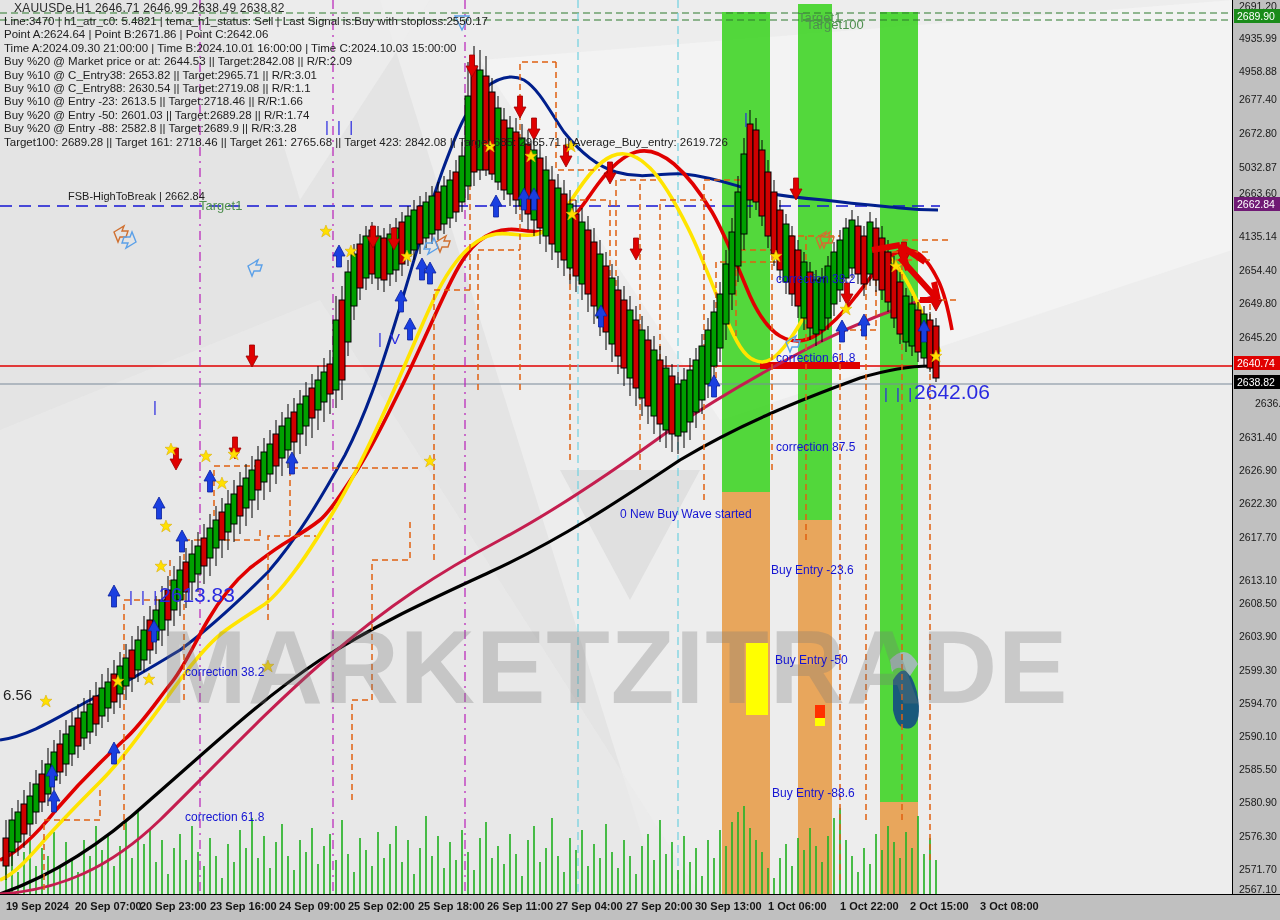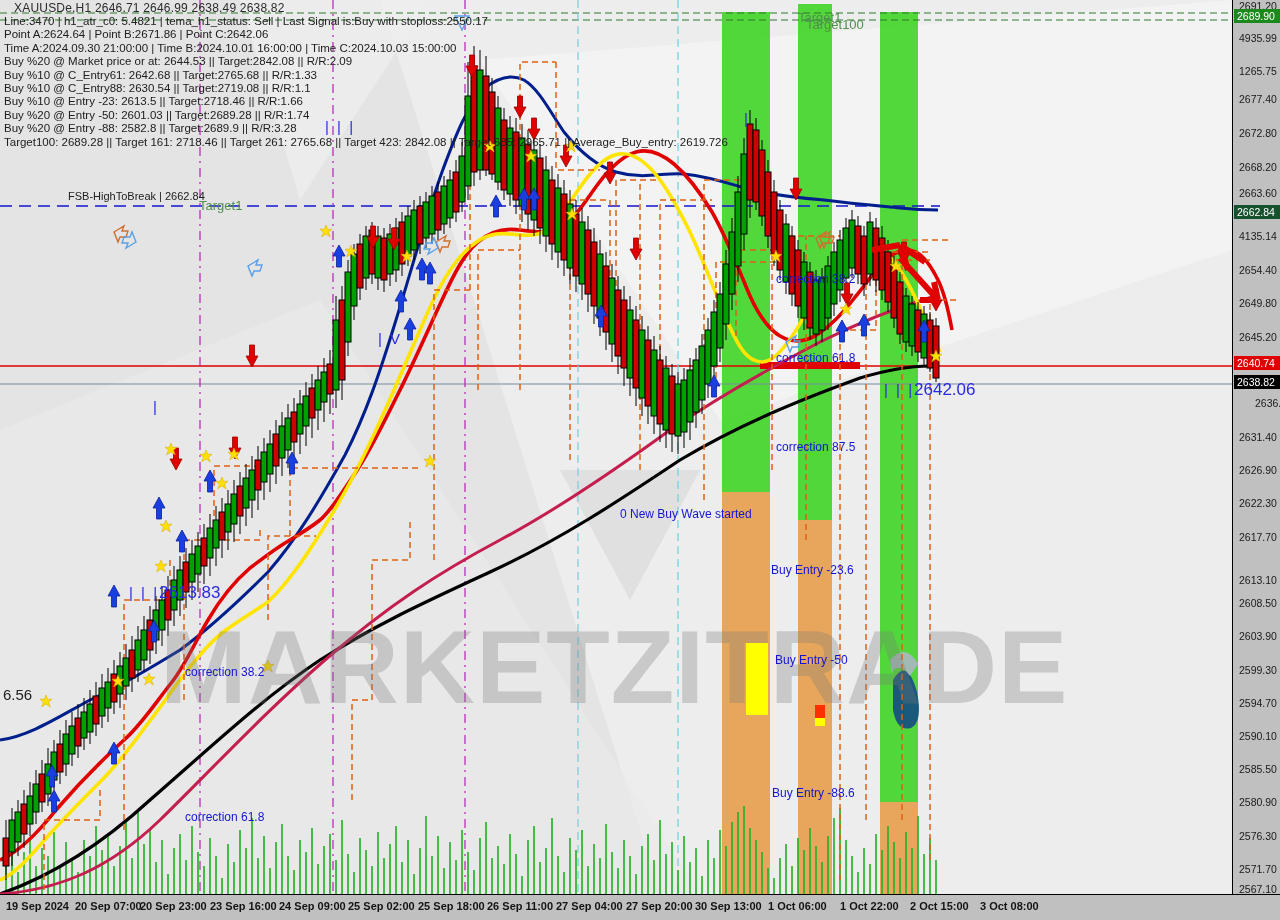--- a/index.html
+++ b/index.html
@@ -96,21 +96,21 @@
   .ann {
     position: absolute;
     font-size: 12px;
     white-space: nowrap;
     z-index: 30;
     pointer-events: none;
   }
   .ann.blue { color: #1414d2; }
   .ann.green { color: #4f8f4f; }
   .ann.dark { color: #202020; }
-  .bigblue { color:#2a2ae0; font-size: 17px; }
+  .bigblue { color:#2a2ae0; font-size: 21px; }
   .barglyph { color:#2a2ae0; font-size: 15px; letter-spacing: 2px; }
 
   
   #watermark {
     position: absolute;
     left: 160px; top: 608px;
     font-size: 104px;
     font-weight: bold;
     color: rgba(120,120,120,0.30);
     letter-spacing: 1px;
@@ -923,21 +923,21 @@
         <path d="M455,16 l14,0 l-7,14 z"></path>
       </g>
     </svg>
 
     <div id="headerinfo">
       <div class="symline">XAUUSDe,H1  2646.71 2646.99 2638.49 2638.82</div>
       <div class="hline">Line:3470 | h1_atr_c0: 5.4821 | tema_h1_status: Sell | Last Signal is:Buy with stoploss:2550.17</div>
       <div class="hline">Point A:2624.64 | Point B:2671.86 | Point C:2642.06</div>
       <div class="hline">Time A:2024.09.30 21:00:00 | Time B:2024.10.01 16:00:00 | Time C:2024.10.03 15:00:00</div>
       <div class="hline">Buy %20 @ Market price or at: 2644.53 || Target:2842.08 || R/R:2.09</div>
-      <div class="hline">Buy %10 @ C_Entry61: 2642.68 || Target:2765.68 || R/R:1.33</div>
+      <div class="hline">Buy %10 @ C_Entry38: 2653.82 || Target:2965.71 || R/R:3.01</div>
       <div class="hline">Buy %10 @ C_Entry88: 2630.54 || Target:2719.08 || R/R:1.1</div>
       <div class="hline">Buy %10 @ Entry -23: 2613.5 || Target:2718.46 || R/R:1.66</div>
       <div class="hline">Buy %20 @ Entry -50: 2601.03 || Target:2689.28 || R/R:1.74</div>
       <div class="hline">Buy %20 @ Entry -88: 2582.8 || Target:2689.9 || R/R:3.28</div>
       <div class="hline">Target100: 2689.28 || Target 161: 2718.46 || Target 261: 2765.68 || Target 423: 2842.08 || Target 685: 2965.71 || Average_Buy_entry: 2619.726</div>
     </div>
 
     <div class="ann dark" style="left:68px; top:190px; font-size:11px;text-align:right;">FSB-HighToBreak | 2662.84</div>
     <div class="ann green" style="left:199px; top:198px; font-size:13px;">Target1</div>
     <div class="ann green" style="left:798px; top:10px; font-size:13px;">Target1</div>
@@ -963,24 +963,24 @@
     <div class="ann barglyph" style="left:325px; top:118px;">| | |</div>
     <div class="ann barglyph" style="left:378px; top:330px;">| V</div>
     <div class="ann barglyph" style="left:153px; top:398px;">|</div>
     <div class="ann barglyph" style="left:744px; top:110px;">|</div>
   </div>
 
   <div id="priceaxis">
     <div class="tick" style="top:0px;">2691.20</div>
     <div class="tick" style="top:12px;">2689.28</div>
     <div class="tick" style="top:32px;">4935.99</div>
-    <div class="tick" style="top:65px;">1265.75</div>
+    <div class="tick" style="top:65px;">4958.88</div>
     <div class="tick" style="top:93px;">2677.40</div>
     <div class="tick" style="top:127px;">2672.80</div>
-    <div class="tick" style="top:161px;">2668.20</div>
+    <div class="tick" style="top:161px;">5032.87</div>
     <div class="tick" style="top:187px;">2663.60</div>
     <div class="tick" style="top:230px;">4135.14</div>
     <div class="tick" style="top:264px;">2654.40</div>
     <div class="tick" style="top:297px;">2649.80</div>
     <div class="tick" style="top:331px;">2645.20</div>
     <div class="tick" style="top:397px;margin-left:16px;">2636.00</div>
     <div class="tick" style="top:431px;">2631.40</div>
     <div class="tick" style="top:464px;">2626.90</div>
     <div class="tick" style="top:497px;">2622.30</div>
     <div class="tick" style="top:531px;">2617.70</div>
@@ -990,21 +990,21 @@
     <div class="tick" style="top:664px;">2599.30</div>
     <div class="tick" style="top:697px;">2594.70</div>
     <div class="tick" style="top:730px;">2590.10</div>
     <div class="tick" style="top:763px;">2585.50</div>
     <div class="tick" style="top:796px;">2580.90</div>
     <div class="tick" style="top:830px;">2576.30</div>
     <div class="tick" style="top:863px;">2571.70</div>
     <div class="tick" style="top:883px;">2567.10</div>
 
     <div class="pricebadge" style="top:9px;  background:#1a8b1a;">2689.90</div>
-    <div class="pricebadge" style="top:205px; background:#14532d;">2662.84</div>
+    <div class="pricebadge" style="top:197px; background:#701a75;">2662.84</div>
     <div class="pricebadge" style="top:356px; background:#e00000;">2640.74</div>
     <div class="pricebadge" style="top:375px; background:#000000;">2638.82</div>
   </div>
 
   <div id="timeaxis">
     <div class="tlabel" style="left:6px;">19 Sep 2024</div>
     <div class="tlabel" style="left:75px;">20 Sep 07:00</div>
     <div class="tlabel" style="left:140px;">20 Sep 23:00</div>
     <div class="tlabel" style="left:210px;">23 Sep 16:00</div>
     <div class="tlabel" style="left:279px;">24 Sep 09:00</div>

